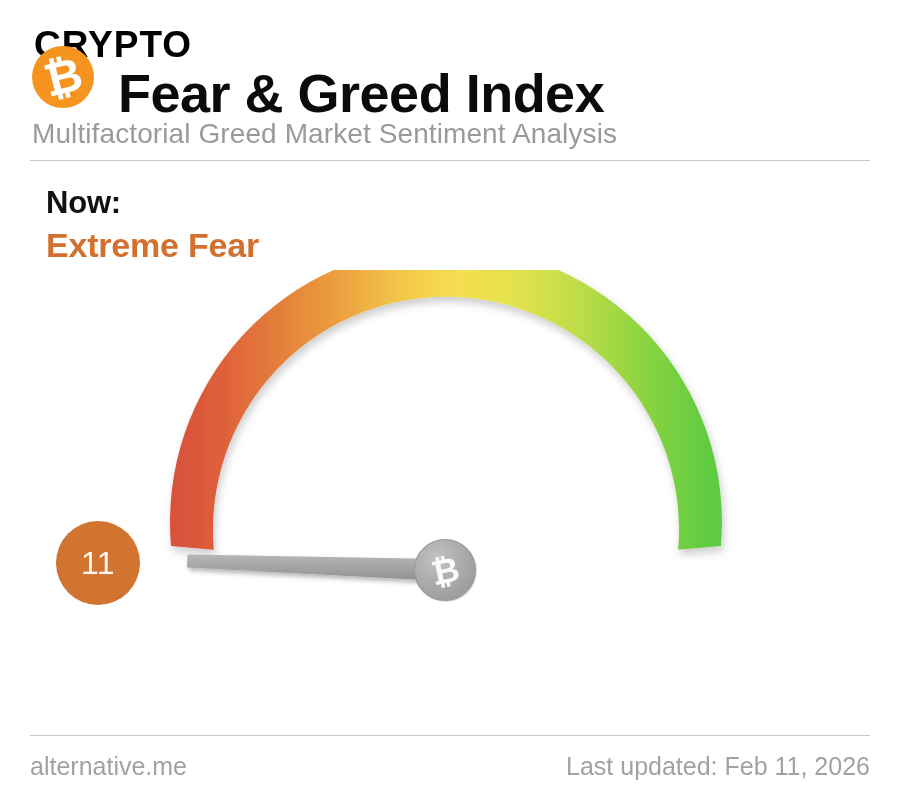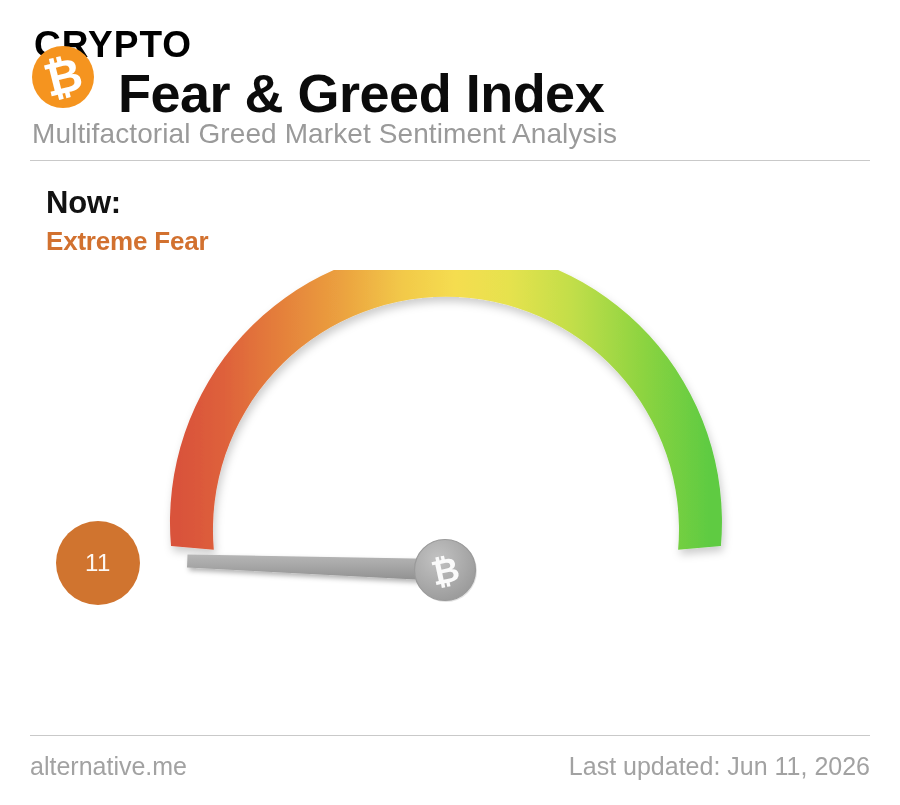--- a/index.html
+++ b/index.html
@@ -118,21 +118,21 @@
   }
   .status-now {
     font-size: 31px;
     font-weight: bold;
     color: #121212;
     line-height: 1.1;
     margin: 0 0 7px 0;
     letter-spacing: -0.2px;
   }
   .status-label {
-    font-size: 26px;
+    font-size: 34px;
     font-weight: bold;
     color: #d2712f;
     line-height: 1.1;
     margin: 0;
     letter-spacing: -0.2px;
   }
 
   
   .gauge-wrap {
     position: absolute;
@@ -156,21 +156,21 @@
     width: 84px;
     height: 84px;
     border-radius: 50%;
     background: #d0742f;
     display: flex;
     align-items: center;
     justify-content: center;
   }
   .value-badge .value-text {
     color: #fdf7f2;
-    font-size: 24px;
+    font-size: 32px;
     font-weight: normal;
     line-height: 1;
     letter-spacing: 0.5px;
   }
 
   
   .footer {
     position: absolute;
     left: 30px;
     top: 752px;
@@ -270,16 +270,16 @@
     </svg>
   </div>
 
   <div class="value-badge">
     <span class="value-text">11</span>
   </div>
 
   <div class="rule rule-bottom"></div>
   <div class="footer">
     <span class="footer-left">alternative.me</span>
-    <span class="footer-right">Last updated: Jun 11, 2026</span>
+    <span class="footer-right">Last updated: Feb 11, 2026</span>
   </div>
 
 </div>
 
 </body></html>

